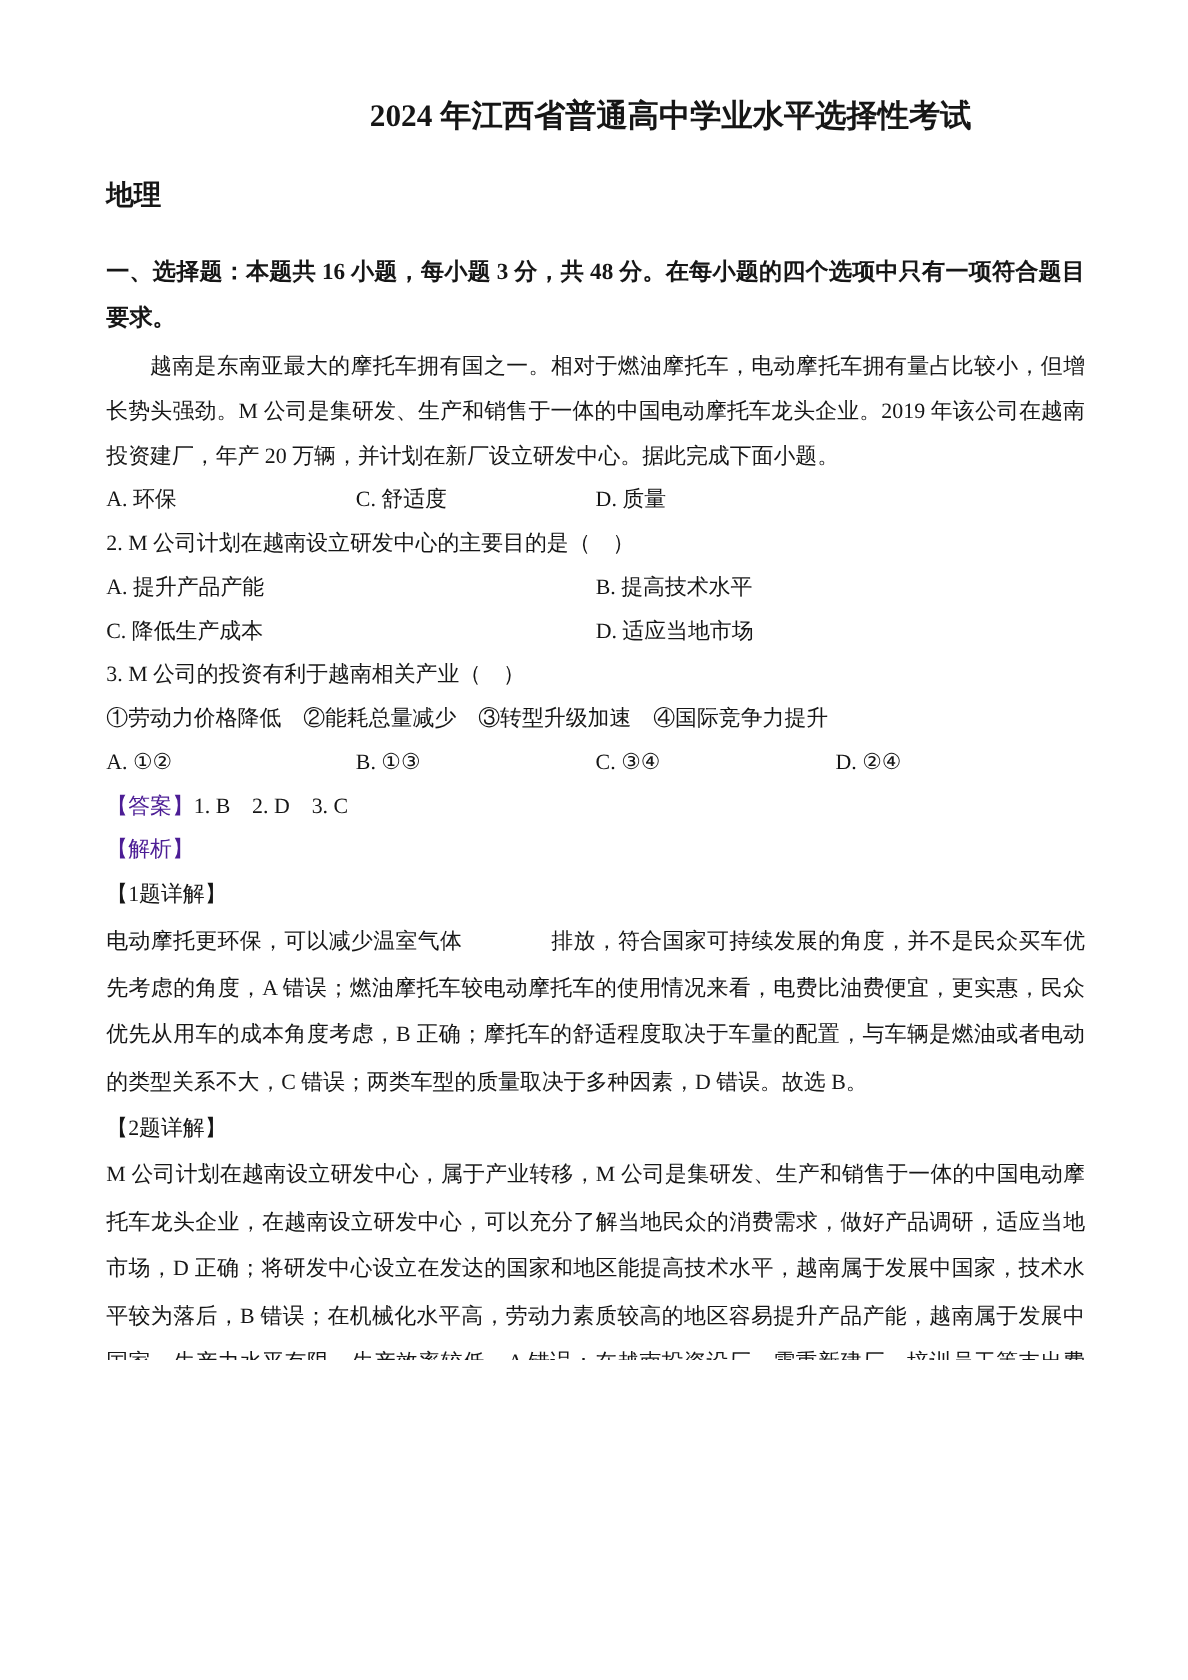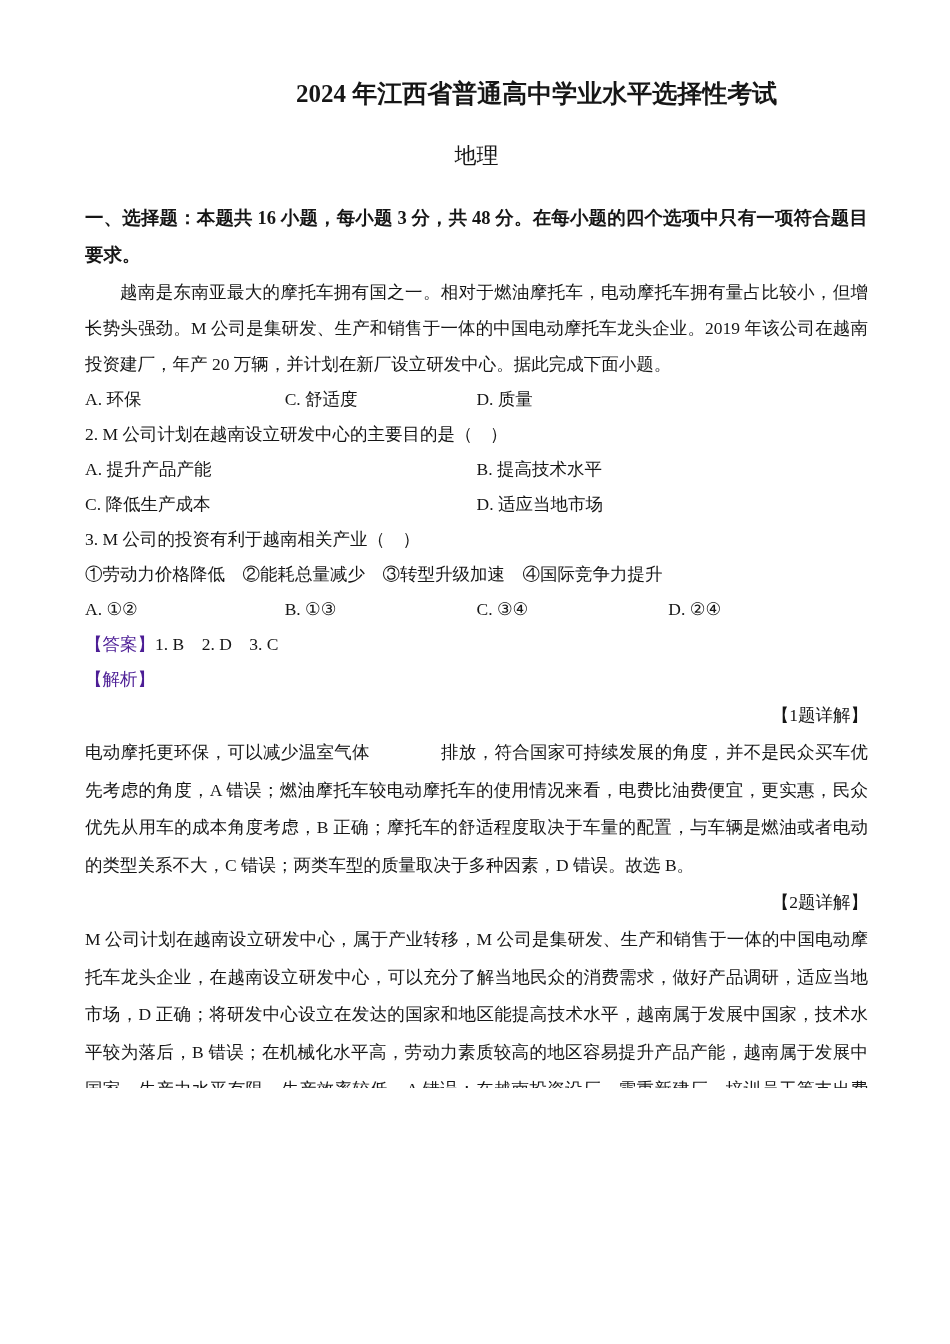--- a/index.html
+++ b/index.html
@@ -19,23 +19,22 @@
     padding-left: 120px;
     font-size: 25px;
     font-weight: bold;
     line-height: 32px;
     text-align: center;
     white-space: nowrap;
   }
   .subject {
     margin: 32px 0 0 0;
     font-size: 22px;
-    font-weight: normal;
+    font-weight: bold;
     line-height: 28px;
-    text-align: center;
   }
   .section-heading {
     margin: 30px 0 0 0;
     font-size: 18.5px;
     font-weight: bold;
     line-height: 37px;
     text-align: justify;
   }
   .passage {
     margin: 0;
@@ -64,21 +63,20 @@
   .answer-line {
     margin: 0;
     font-size: 17.5px;
     line-height: 35px;
   }
   .blue { color: #4c1d95; }
   .expl-heading {
     margin: 0;
     font-size: 17.5px;
     line-height: 37px;
-    text-align: right;
   }
   .expl-text {
     margin: 0;
     font-size: 17.5px;
     line-height: 37.5px;
     text-align: justify;
   }
   .footer {
     position: absolute;
     top: 1222px;

